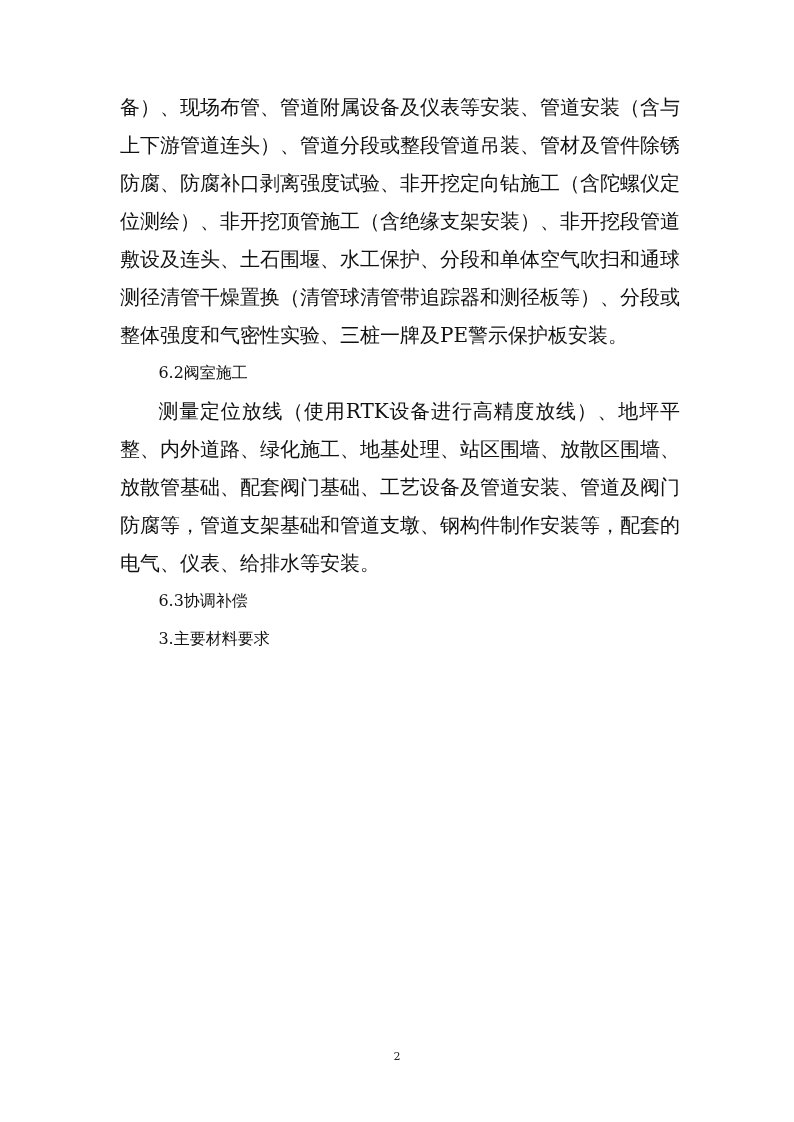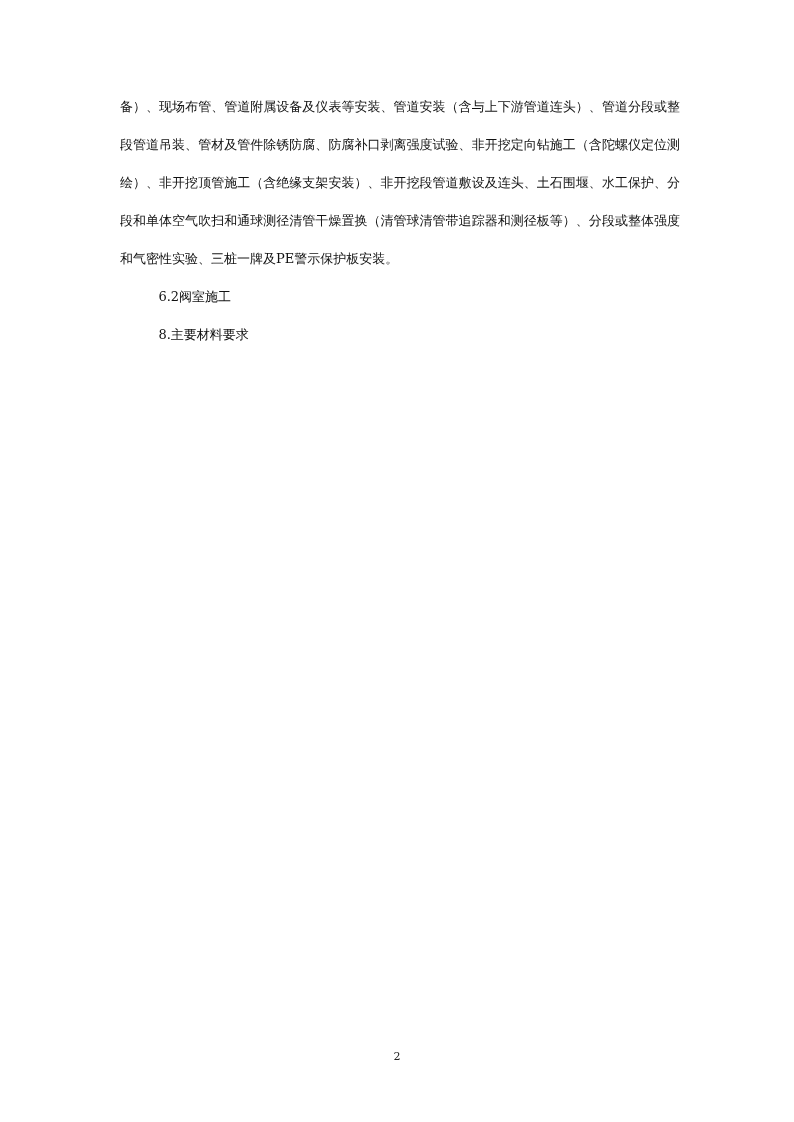--- a/index.html
+++ b/index.html
@@ -16,49 +16,51 @@
       color: #111111;
     }
     .page {
       position: absolute;
       left: 120px;
       top: 88px;
       width: 560px;
     }
     .para {
       margin: 0;
-      font-size: 13px;
+      font-size: 20px;
       line-height: 38px;
       text-align: justify;
       text-justify: inter-character;
       word-break: break-all;
       letter-spacing: 0;
     }
     .indent {
       text-indent: 38.4px;
     }
     .heading {
       margin: 0;
-      font-size: 13px;
+      font-size: 16px;
       line-height: 38px;
       text-indent: 38.4px;
     }
     .page-number {
       position: absolute;
       left: 0;
       width: 794px;
       top: 1050px;
       text-align: center;
       font-size: 11px;
       line-height: 14px;
       color: #222222;
     }
   </style>
 </head>
 <body>
 
 <div class="page">
   <p class="para">备）、现场布管、管道附属设备及仪表等安装、管道安装（含与上下游管道连头）、管道分段或整段管道吊装、管材及管件除锈防腐、防腐补口剥离强度试验、非开挖定向钻施工（含陀螺仪定位测绘）、非开挖顶管施工（含绝缘支架安装）、非开挖段管道敷设及连头、土石围堰、水工保护、分段和单体空气吹扫和通球测径清管干燥置换（清管球清管带追踪器和测径板等）、分段或整体强度和气密性实验、三桩一牌及PE警示保护板安装。</p>
   <p class="heading">6.2阀室施工</p>
-  <p class="heading">8.主要材料要求</p>
+  <p class="para indent">测量定位放线（使用RTK设备进行高精度放线）、地坪平整、内外道路、绿化施工、地基处理、站区围墙、放散区围墙、放散管基础、配套阀门基础、工艺设备及管道安装、管道及阀门防腐等，管道支架基础和管道支墩、钢构件制作安装等，配套的电气、仪表、给排水等安装。</p>
+  <p class="heading">6.3协调补偿</p>
+  <p class="heading">3.主要材料要求</p>
 </div>
 
 <div class="page-number">2</div>
 
 </body></html>

